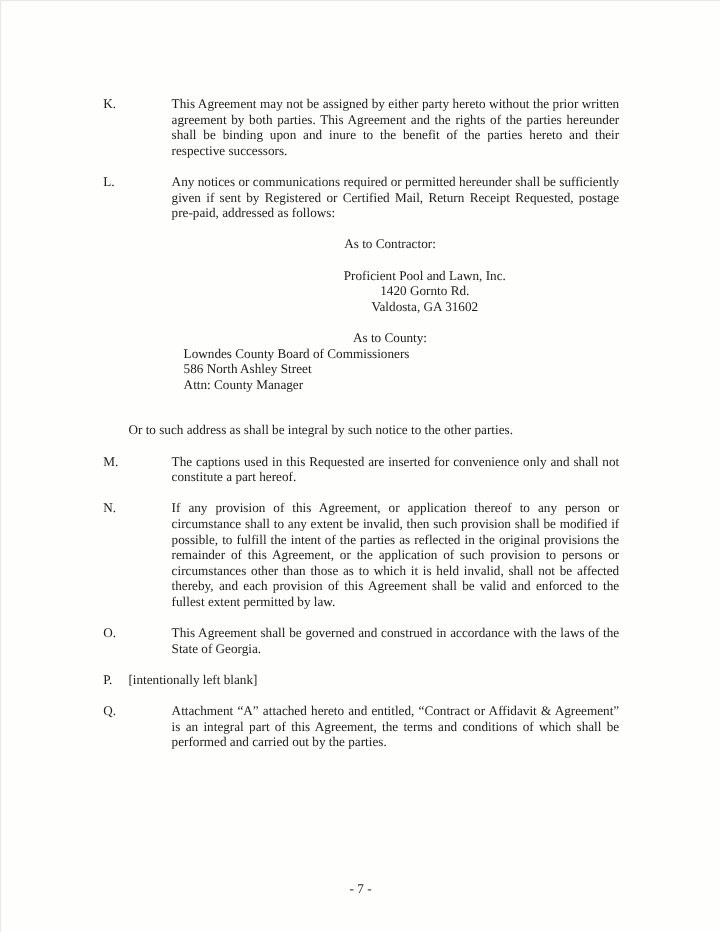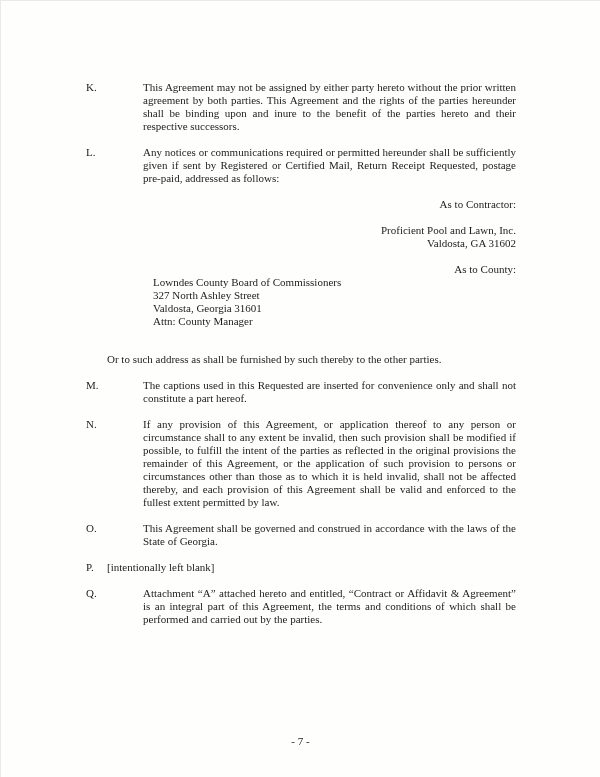--- a/index.html
+++ b/index.html
@@ -43,30 +43,30 @@
   .jt {
     text-align: justify;
     margin-left: 36px;
   }
   .l-intro {
     margin-bottom: 13px;
   }
   .sub-heading {
     margin-left: 27px;
     margin-bottom: 13px;
-    text-align: right;
+    text-align: center;
   }
   .sub-heading.tight {
     margin-bottom: 0;
     font-family: Liberation Serif, serif;
   }
   .addr-contractor {
     margin-left: 85px;
     margin-bottom: 13px;
-    text-align: right;
+    text-align: center;
   }
   .addr-county {
     margin-left: 46px;
     margin-bottom: 25px;
     text-align: left;
   }
   .closing-line {
     text-align: left;
   }
   .footer {
@@ -91,33 +91,33 @@
     </div>
 
     <div class="item">
       <span class="label">L.</span>
       <div class="jt l-intro">Any notices or communications required or permitted hereunder shall be sufficiently given if sent by Registered or Certified Mail, Return Receipt Requested, postage pre-paid, addressed as follows:</div>
 
       <div class="sub-heading">As to Contractor:</div>
 
       <div class="addr-contractor">
         <div>Proficient Pool and Lawn, Inc.</div>
+        <div>1420 Gornto Rd.</div>
         <div>Valdosta, GA 31602</div>
       </div>
 
       <div class="sub-heading tight">As to County:</div>
 
       <div class="addr-county">
         <div>Lowndes County Board of Commissioners</div>
-        <div>327 North Ashley Street</div>
-        <div>Valdosta, Georgia 31601</div>
+        <div>586 North Ashley Street</div>
         <div>Attn:  County Manager</div>
       </div>
 
-      <div class="closing-line">Or to such address as shall be furnished by such thereby to the other parties.</div>
+      <div class="closing-line">Or to such address as shall be integral by such notice to the other parties.</div>
     </div>
 
     <div class="item">
       <span class="label">M.</span>
       <div class="jt">The captions used in this Requested are inserted for convenience only and shall not constitute a part hereof.</div>
     </div>
 
     <div class="item">
       <span class="label">N.</span>
       <div class="jt">If any provision of this Agreement, or application thereof to any person or circumstance shall to any extent be invalid, then such provision shall be modified if possible, to fulfill the intent of the parties as reflected in the original provisions the remainder of this Agreement, or the application of such provision to persons or circumstances other than those as to which it is held invalid, shall not be affected thereby, and each provision of this Agreement shall be valid and enforced to the fullest extent permitted by law.</div>

